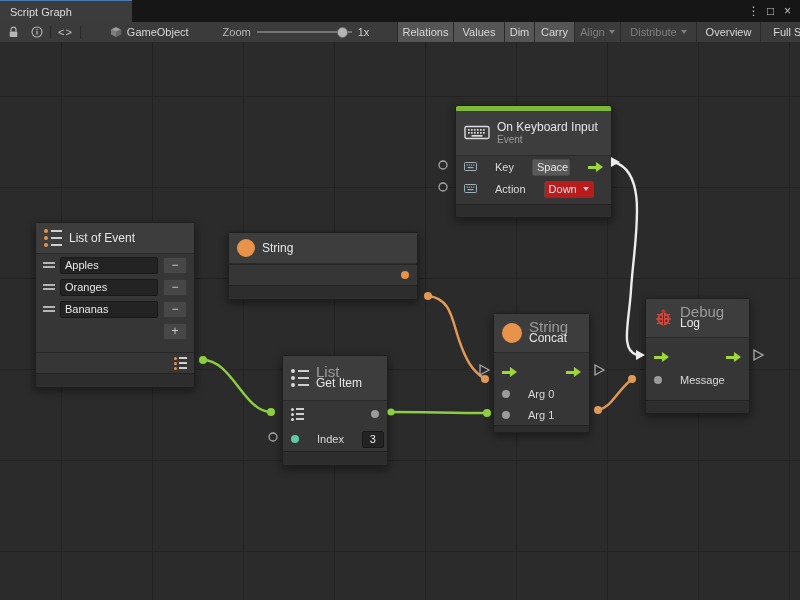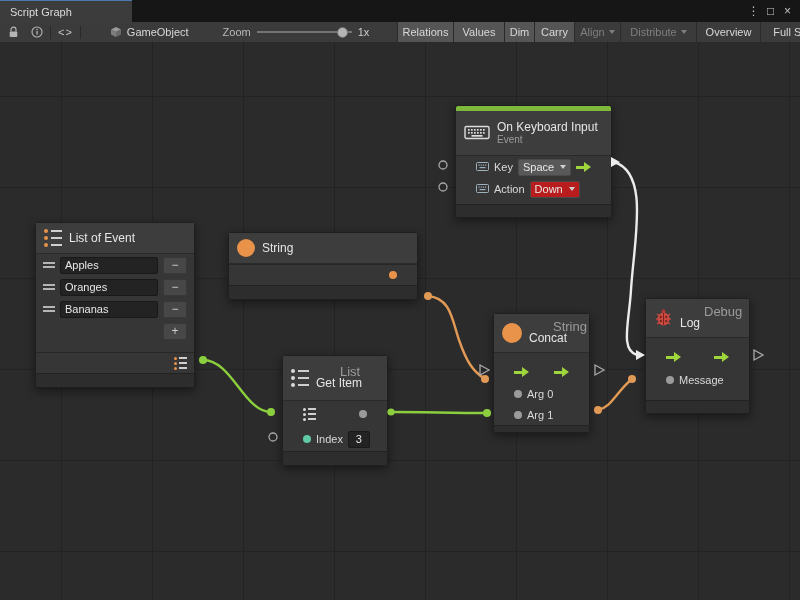--- a/index.html
+++ b/index.html
@@ -47,24 +47,24 @@
   .ep-white{fill:var(--wire-white,#ececec);}
   .stub{fill:none;stroke:#a8a8a8;stroke-width:1.3;}
   
   .node{position:absolute;background:#363636;border:1px solid #1f1f1f;border-radius:3px;
         box-shadow:0 3px 10px rgba(0,0,0,.45);z-index:2;box-sizing:border-box;}
   .event-strip{height:5px;background:var(--event-green,#7fb93c);border-radius:2px 2px 0 0;}
   .node-header{display:flex;align-items:center;gap:7px;padding:0 8px;background:#3d3d3d;
                border-bottom:1px solid #2a2a2a;}
   .ht{display:flex;flex-direction:column;justify-content:center;line-height:13px;}
   .title{font-size:12px;color:#e6e6e6;}
-  .cat{font-size:13px;color:#9b9b9b;line-height:10px;margin-left:24px;}
+  .cat{font-size:15px;color:#9b9b9b;line-height:10px;}
   .subtitle{font-size:10px;color:#9b9b9b;line-height:11px;}
   .node-footer{height:12px;background:#2d2d2d;border-top:1px solid #222;border-radius:0 0 2px 2px;}
-  .prow{display:flex;align-items:center;gap:5px;padding:0 20px;height:22px;}
+  .prow{display:flex;align-items:center;gap:18px;padding:0 8px;height:22px;}
   .plabel{color:#dadada;}
   .pdot{width:8px;height:8px;border-radius:50%;flex:none;display:inline-block;}
   .pdot.orange{background:var(--port-orange,#e8924a);}
   .pdot.gray{background:var(--port-gray,#9b9b9b);}
   .pdot.teal{background:var(--port-teal,#5fc8a7);}
   .big-circle{border-radius:50%;background:var(--port-orange,#e8924a);flex:none;}
   .flow{position:relative;width:15px;height:10px;flex:none;}
   .flow::before{content:"";position:absolute;left:0;top:3.5px;width:8px;height:3px;
                 background:var(--accent-green,#9fd63c);}
   .flow::after{content:"";position:absolute;right:0;top:0;width:0;height:0;

